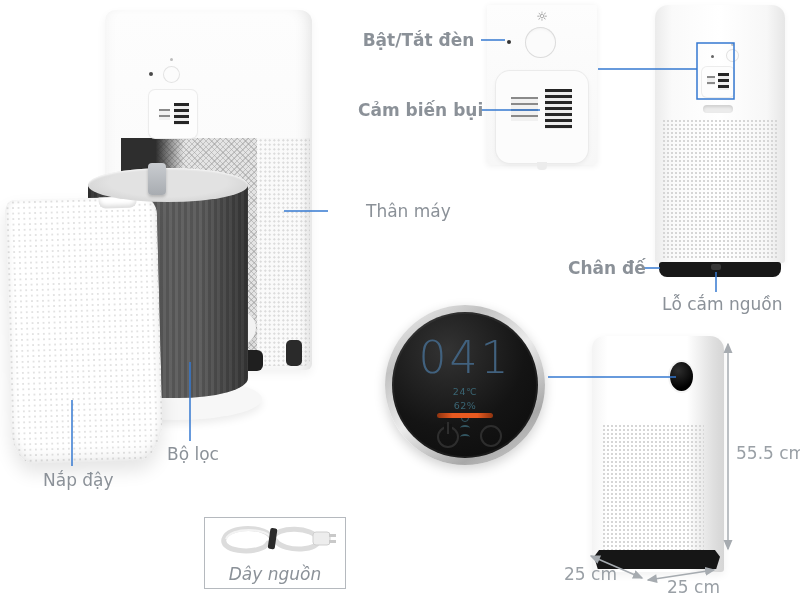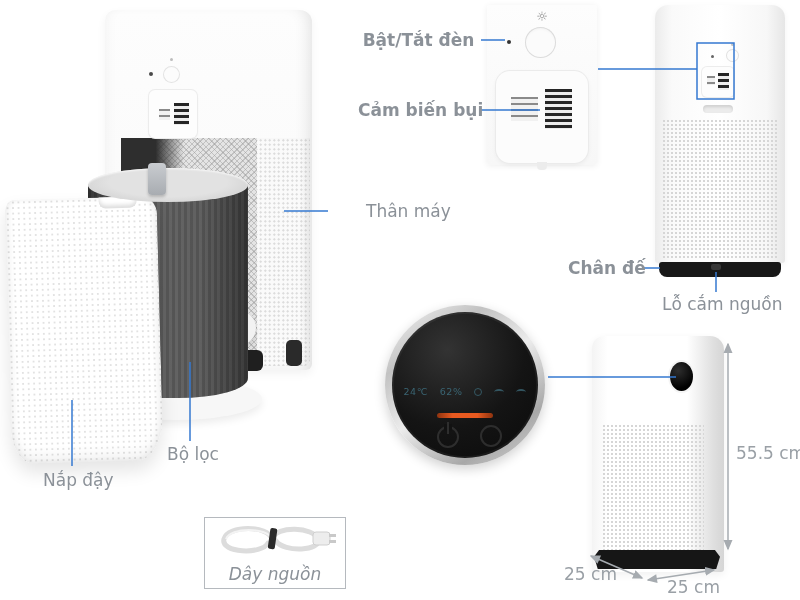--- a/index.html
+++ b/index.html
@@ -98,21 +98,21 @@
   
   #display-ring { left:385px; top:305px; width:160px; height:160px; border-radius:50%;
     background:linear-gradient(145deg,#fafafa 0%,#c2c2c2 26%,#ececec 50%,#a8a8a8 78%,#d8d8d8 100%);
     box-shadow:0 4px 12px rgba(0,0,0,.18); }
   #display-face { position:absolute; left:7px; top:7px; width:146px; height:146px; border-radius:50%;
     background:radial-gradient(circle at 38% 26%, #333333 0%, #141414 55%, #0a0a0a 100%);
     box-shadow:inset 0 0 0 2px rgba(255,255,255,.05); }
   #aqi-value { position:absolute; left:0; right:0; top:20px; text-align:center;
     font-size:44px; font-weight:200; letter-spacing:3px; color:#41617e; }
   #status-row { position:absolute; left:0; right:0; top:74px; display:flex; justify-content:center;
-    align-items:center; gap:12px; font-size:9.5px; color:#3a6573; letter-spacing:.5px; }
+    align-items:center; gap:3px; font-size:9.5px; color:#3a6573; letter-spacing:.5px;flex-direction:column; }
   .mini-icon { display:inline-block; width:8px; height:8px; border:1px solid #3a6573; border-radius:50%; opacity:.8; }
   .mini-arc { display:inline-block; width:10px; height:6px; border-top:2px solid #3a6573; border-radius:50% 50% 0 0; opacity:.8; }
   #orange-bar { position:absolute; left:50%; top:101px; transform:translateX(-50%); width:56px; height:5px;
     border-radius:3px; background:linear-gradient(90deg,#8e330f 0%,#e85a20 28% 72%,#8e330f 100%); }
   .touch-icon { position:absolute; width:22px; height:22px; border:2px solid #333; border-radius:50%; opacity:.85; }
   #power-icon { left:45px; top:114px; }
   #power-icon .gap { position:absolute; left:50%; top:-4px; margin-left:-4px; width:8px; height:7px; background:#121212; }
   #power-icon .stem { position:absolute; left:50%; top:-6px; margin-left:-1px; width:2px; height:12px; background:#333; }
   #mode-icon { left:88px; top:113px; }
 
@@ -188,20 +188,21 @@
       <div class="vent-dk" style="left:16px; top:6px; width:11px; height:17px;"></div>
     </div>
     <div id="back-handle"></div>
     <div id="back-perf" class="dots4"></div>
   </div>
   <div class="abs" id="back-base"></div>
   <div class="abs" id="back-socket"></div>
 
   <div class="abs" id="display-ring">
     <div id="display-face">
+      <div id="aqi-value">041</div>
       <div id="status-row">
         <span>24℃</span>
         <span>62%</span>
         <span class="mini-icon"></span>
         <span class="mini-arc"></span>
         <span class="mini-arc"></span>
       </div>
       <div id="orange-bar"></div>
       <div class="touch-icon" id="power-icon">
         <span class="gap"></span>

